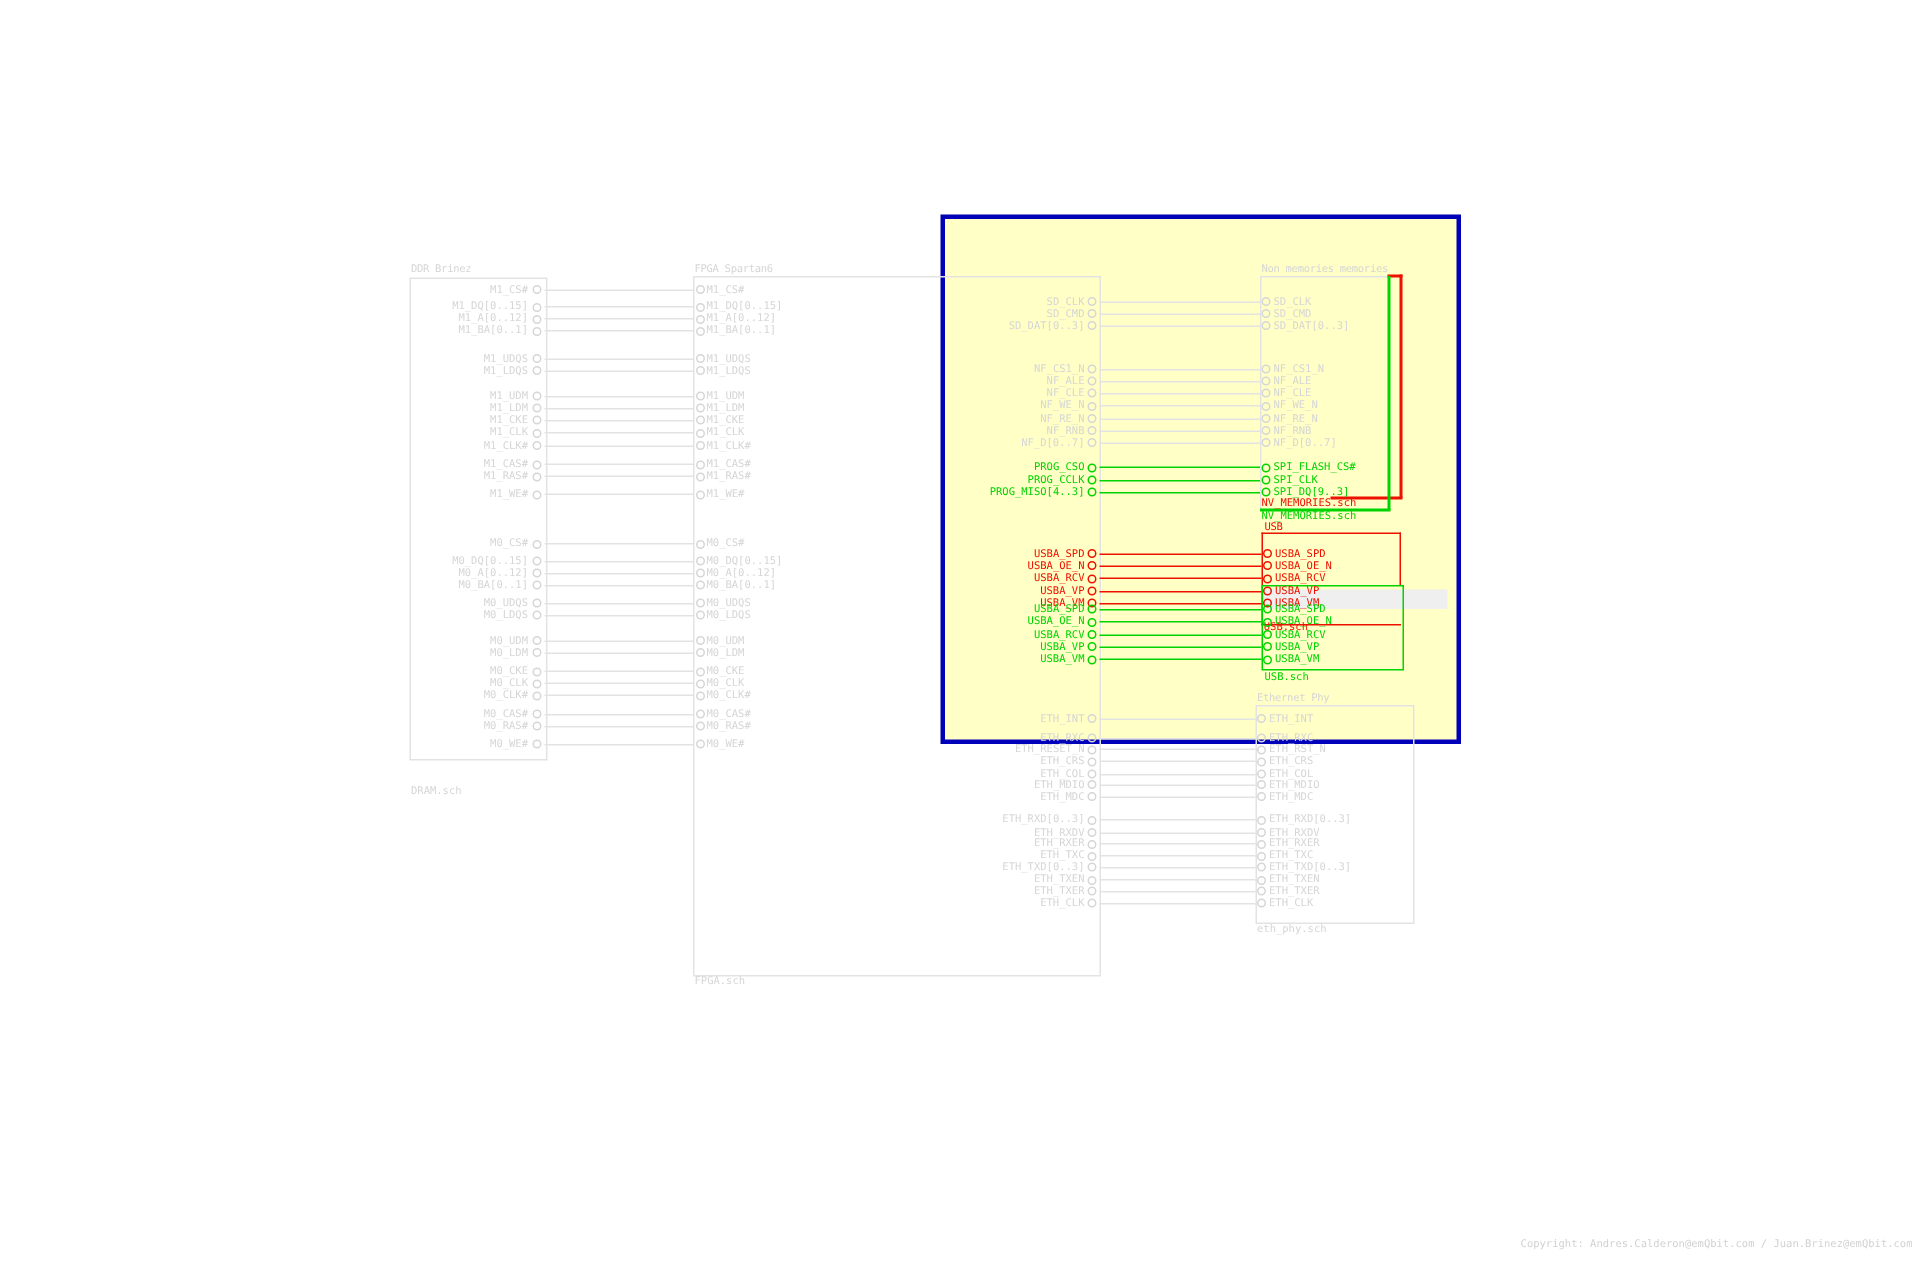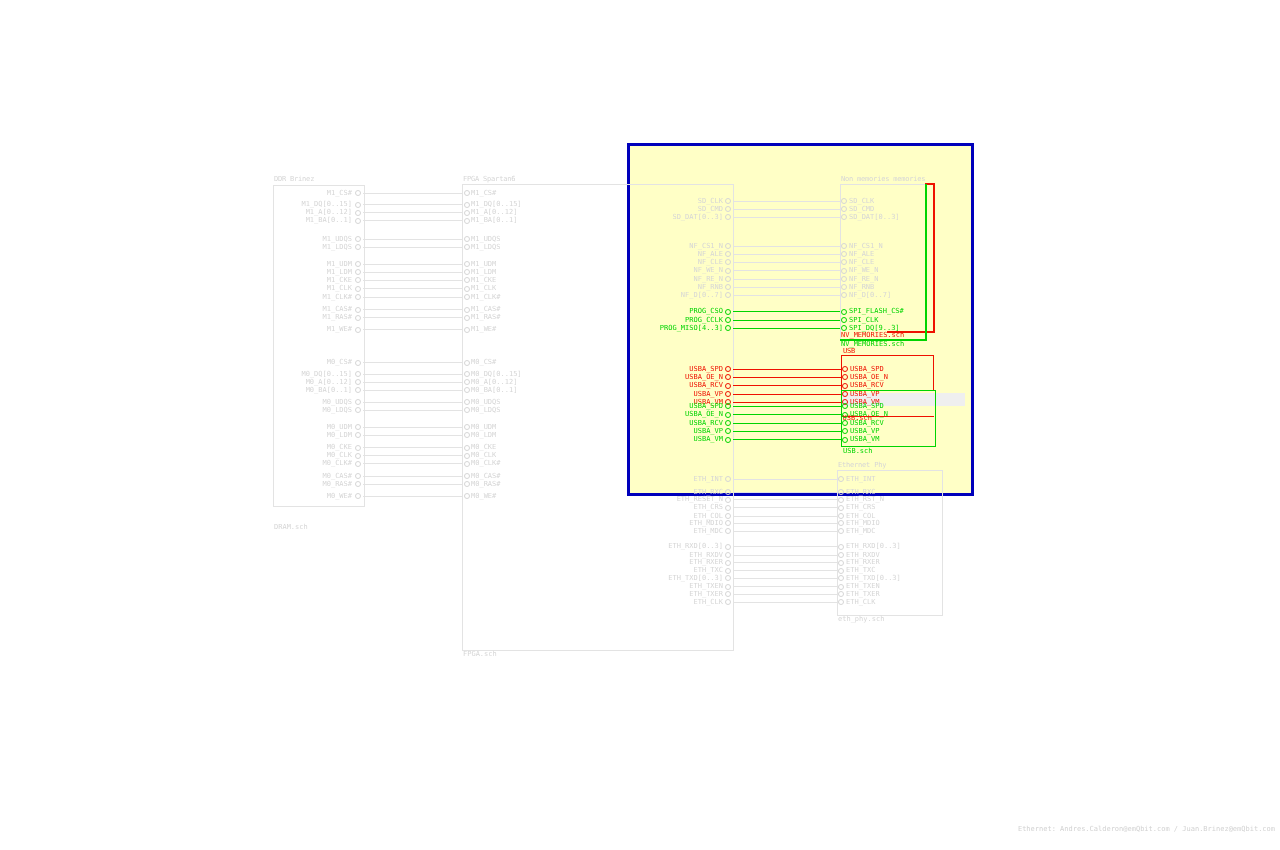--- a/index.html
+++ b/index.html
@@ -378,14 +378,14 @@
       <div class="ghost" style="left: 933px; top: 183px; width: 2px; height: 149px; background: rgb(238, 17, 0);"></div>
       <div class="ghost" style="left: 887px; top: 331px; width: 48px; height: 2px; background: rgb(238, 17, 0);"></div>
       <div class="ghost" style="left: 932.5px; top: 355px; width: 1.5px; height: 35px; background: rgb(238, 17, 0);"></div>
       <div class="ghost" style="left: 925px; top: 184px; width: 2px; height: 156px; background: rgb(0, 212, 0);"></div>
       <div class="ghost" style="left: 840px; top: 339px; width: 87px; height: 2px; background: rgb(0, 212, 0);"></div>
     </div>
   <div id="labels-layer">
       <div class="lbl" style="left: 841px; top: 332px; color: rgb(238, 17, 0);">NV_MEMORIES.sch</div>
       <div class="lbl" style="left: 841px; top: 341px; color: rgb(0, 212, 0);">NV_MEMORIES.sch</div>
     </div>
-  <div id="copyright" style="right: 5px; top: 825px; color: rgb(210, 210, 210);">Ethernet: Andres.Calderon@emQbit.com  /  Juan.Brinez@emQbit.com</div>
+  <div id="copyright" style="right: 5px; top: 825px; color: rgb(210, 210, 210);">Copyright: Andres.Calderon@emQbit.com  /  Juan.Brinez@emQbit.com</div>
 </div>
 
 </body></html>

